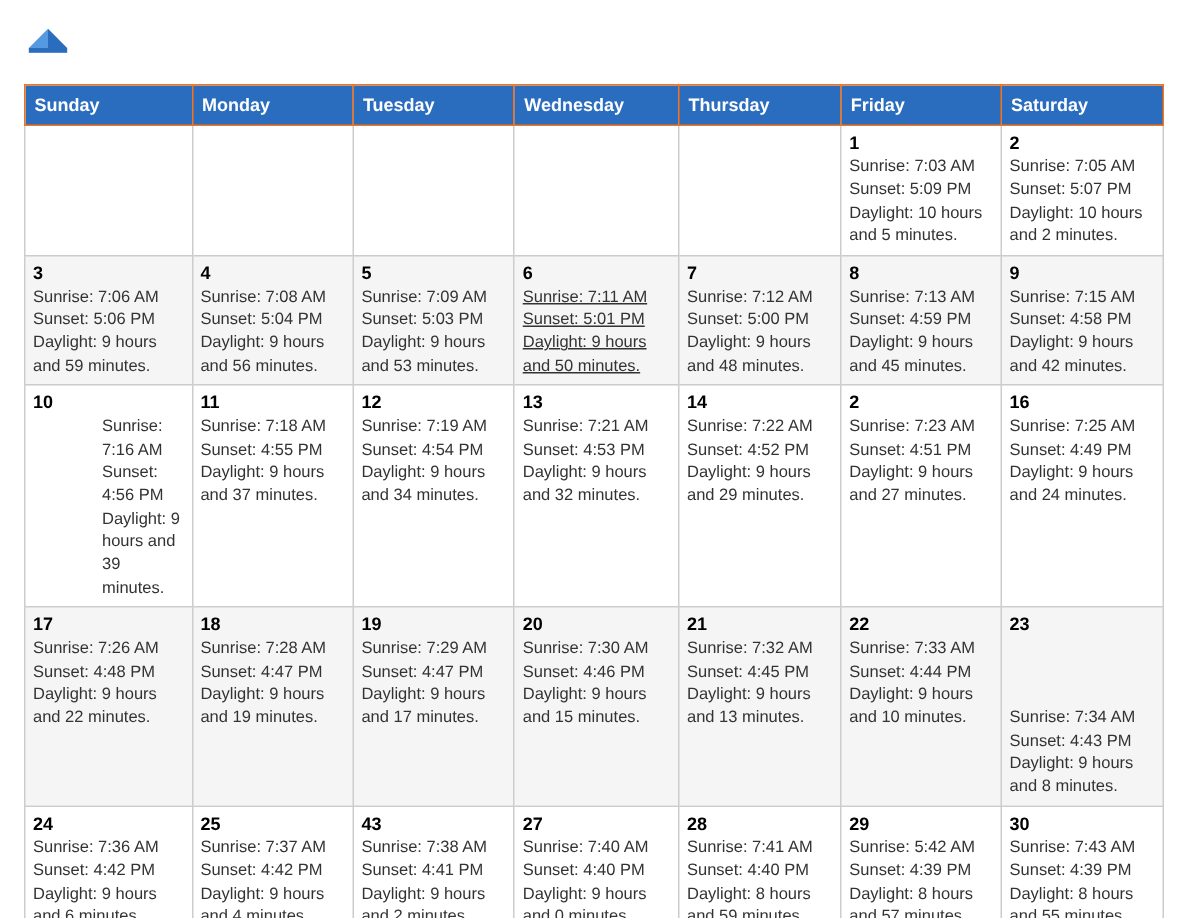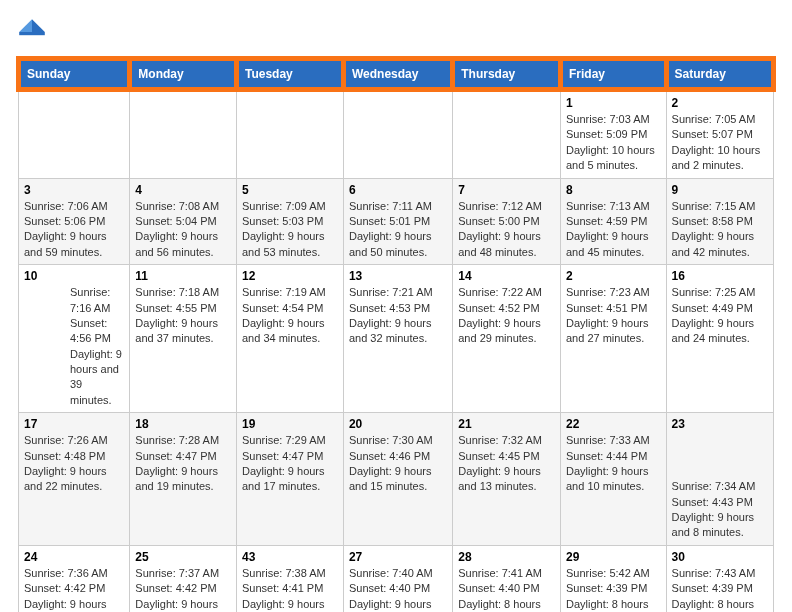--- a/index.html
+++ b/index.html
@@ -49,21 +49,21 @@
       border-collapse: collapse;
       font-size: 11px;
     }
     thead tr th {
       background-color: #2a6dbf;
       color: #fff;
       text-align: left;
       padding: 6px 6px;
       font-size: 12px;
       font-weight: bold;
-      border: 5px solid #f97316;
+      border: 1px solid #f97316;
     }
     tbody tr td {
       border: 1px solid #ccc;
       vertical-align: top;
       padding: 4px 5px;
       width: 113px;
       min-height: 80px;
       height: 80px;
       background: #fff;
     }
@@ -151,40 +151,40 @@
 Daylight: 9 hours and 56 minutes.</div>
         </td>
         <td>
           <div class="day-num">5</div>
           <div class="day-info" style="white-space: pre-line;">Sunrise: 7:09 AM
 Sunset: 5:03 PM
 Daylight: 9 hours and 53 minutes.</div>
         </td>
         <td>
           <div class="day-num">6</div>
-          <div class="day-info" style="white-space: pre-line;">Sunrise: 7:11 AM
+          <div class="day-info" style="white-space: pre-line; text-decoration: underline;">Sunrise: 7:11 AM
 Sunset: 5:01 PM
 Daylight: 9 hours and 50 minutes.</div>
         </td>
         <td>
           <div class="day-num">7</div>
           <div class="day-info" style="white-space: pre-line;">Sunrise: 7:12 AM
 Sunset: 5:00 PM
 Daylight: 9 hours and 48 minutes.</div>
         </td>
         <td>
           <div class="day-num">8</div>
           <div class="day-info" style="white-space: pre-line;">Sunrise: 7:13 AM
 Sunset: 4:59 PM
 Daylight: 9 hours and 45 minutes.</div>
         </td>
         <td>
           <div class="day-num">9</div>
           <div class="day-info" style="white-space: pre-line;">Sunrise: 7:15 AM
-Sunset: 8:58 PM
+Sunset: 4:58 PM
 Daylight: 9 hours and 42 minutes.</div>
         </td>
       </tr>
       <tr>
         <td>
           <div class="day-num">10</div>
           <div class="day-info" style="white-space: pre-line; margin-left: 46px;">Sunrise: 7:16 AM
 Sunset: 4:56 PM
 Daylight: 9 hours and 39 minutes.</div>
         </td>

